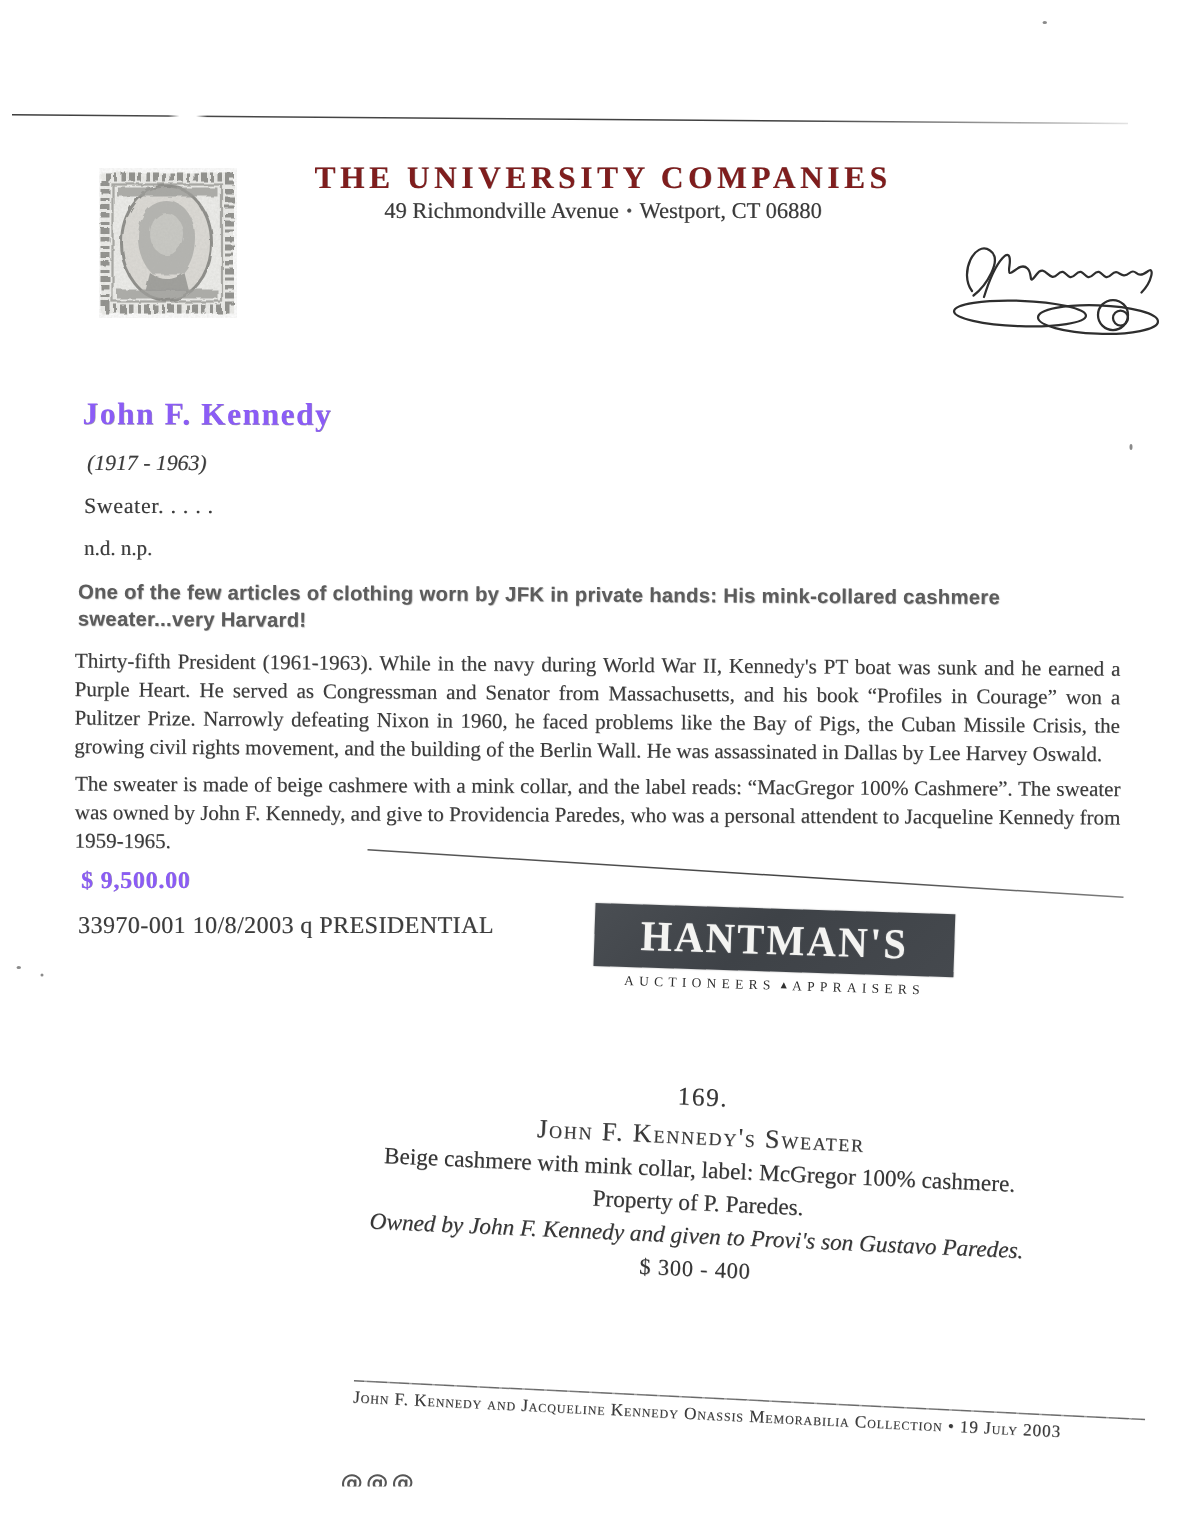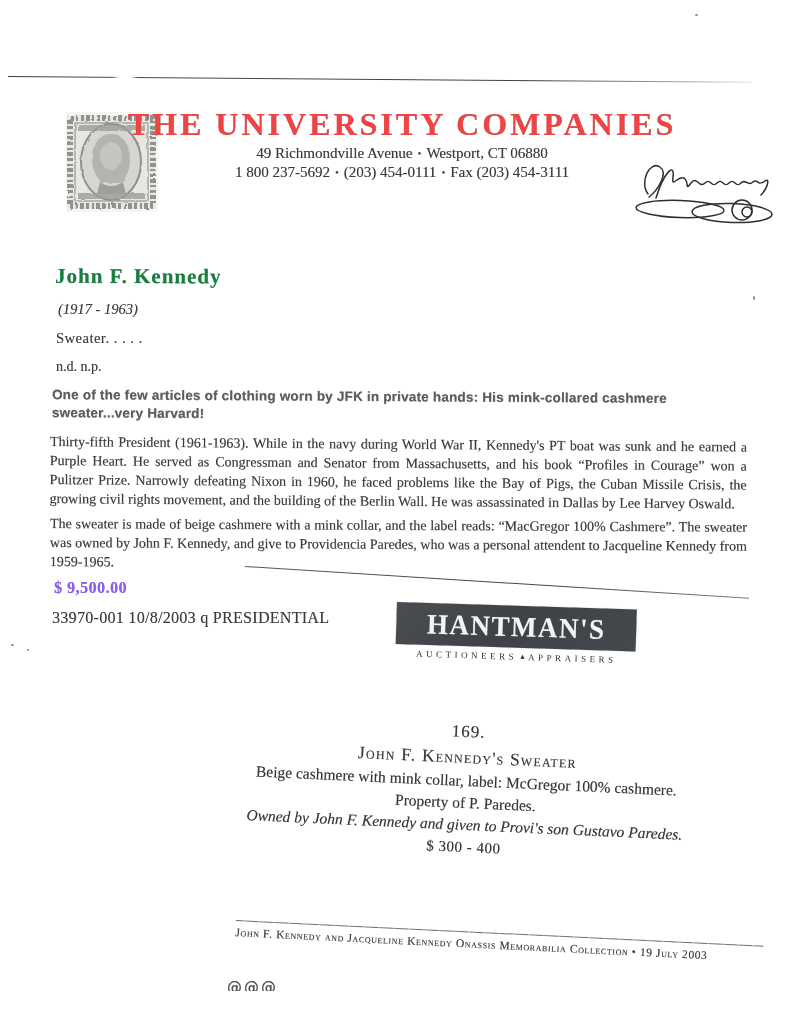--- a/index.html
+++ b/index.html
@@ -14,32 +14,32 @@
 
   
   .top-rule{
     left:8px;top:76px;width:744px;height:1.4px;
     background:linear-gradient(to right,#3c3c3c 0%,#4a4a4a 14%,rgba(255,255,255,0) 15%,rgba(255,255,255,0) 16.5%,#474747 17.5%,#3f3f3f 70%,rgba(70,70,70,0.45) 92%,rgba(70,70,70,0.15) 100%);
     transform:rotate(0.45deg);transform-origin:left center;
   }
 
   
   .letterhead{ left:92px;top:106px;width:620px;text-align:center; }
-  .lh-company{ font-size:32px;font-weight:bold;letter-spacing:3px;color:#ef4444; }
+  .lh-company{ font-size:21px;font-weight:bold;letter-spacing:3px;color:#7f1d1d; }
   .lh-division{ font-size:17px;letter-spacing:1px;margin-top:3px;color:#3a3a3a; }
   .lh-division .sep{ padding:0 12px;font-size:12px;vertical-align:1px;color:#4a4a4a; }
   .lh-line{ font-size:15px;margin-top:2px;color:#3a3a3a; }
   .lh-line .sep{ padding:0 5px;font-size:11px;vertical-align:1px;color:#4a4a4a; }
   .lh-web{ font-size:14.5px;margin-top:3px;letter-spacing:0.5px; }
 
   .stamp{ left:66px;top:112px; }
   .signature{ left:628px;top:146px; }
 
   
-  .item-name{ left:55px;top:264px;font-size:21px;font-weight:bold;letter-spacing:1px;color:#15803d;transform:rotate(0.2deg); }
+  .item-name{ left:55px;top:264px;font-size:21px;font-weight:bold;letter-spacing:1px;color:#8b5cf6;transform:rotate(0.2deg); }
   .item-dates{ left:58px;top:301px;font-size:14.5px;font-style:italic; }
   .item-object{ left:56px;top:330px;font-size:14.5px;letter-spacing:0.5px; }
   .item-ndnp{ left:56px;top:359px;font-size:14px; }
   .item-summary{
     left:52px;top:386px;width:665px;
     font-family:"Liberation Sans", sans-serif;font-weight:bold;
     font-size:13.5px;line-height:18px;color:#5c5c5c;
     letter-spacing:0.2px;
     transform:rotate(0.35deg);transform-origin:left top;
     text-shadow:0.4px 0.4px 0.6px rgba(110,110,110,0.6);
@@ -155,23 +155,20 @@
     </g>
     <rect width="92" height="100" filter="url(#fNoise)" opacity="0.45"></rect>
   </svg>
 </div>
 
 <div class="abs letterhead">
   <div class="lh-company faxtext">THE UNIVERSITY COMPANIES</div>
   <div class="lh-line faxtext">
     <span>49 Richmondville Avenue</span><span class="sep">•</span><span>Westport, CT 06880</span>
   </div>
-  <div class="lh-line faxtext">
-    <span>1 800 237-5692</span><span class="sep">•</span><span>(203) 454-0111</span><span class="sep">•</span><span>Fax (203) 454-3111</span>
-  </div>
 </div>
 
 <div class="abs signature">
   <svg width="150" height="92" viewBox="0 0 150 92" fill="none" stroke="#2e2e2e" stroke-width="1.5" stroke-linecap="round">
     <path d="M20,48 C11,36 22,14 32,21 C41,27 29,45 21,51"></path>
     <path d="M28,52 C36,26 47,16 45,31 C43,44 51,27 57,33 C61,37 57,45 63,37 C69,29 71,43 77,37 C83,31 83,43 89,37 C95,31 95,43 101,37 C107,31 107,43 113,37 C118,32 119,41 125,36 C130,32 129,41 137,35 C142,31 140,42 133,49"></path>
     <ellipse cx="52" cy="63" rx="44" ry="8.5" transform="rotate(2 52 63)"></ellipse>
     <ellipse cx="104" cy="67" rx="40" ry="9.5" transform="rotate(2 104 67)"></ellipse>
     <circle cx="114" cy="64" r="10"></circle>
     <circle cx="119" cy="66" r="5"></circle>

